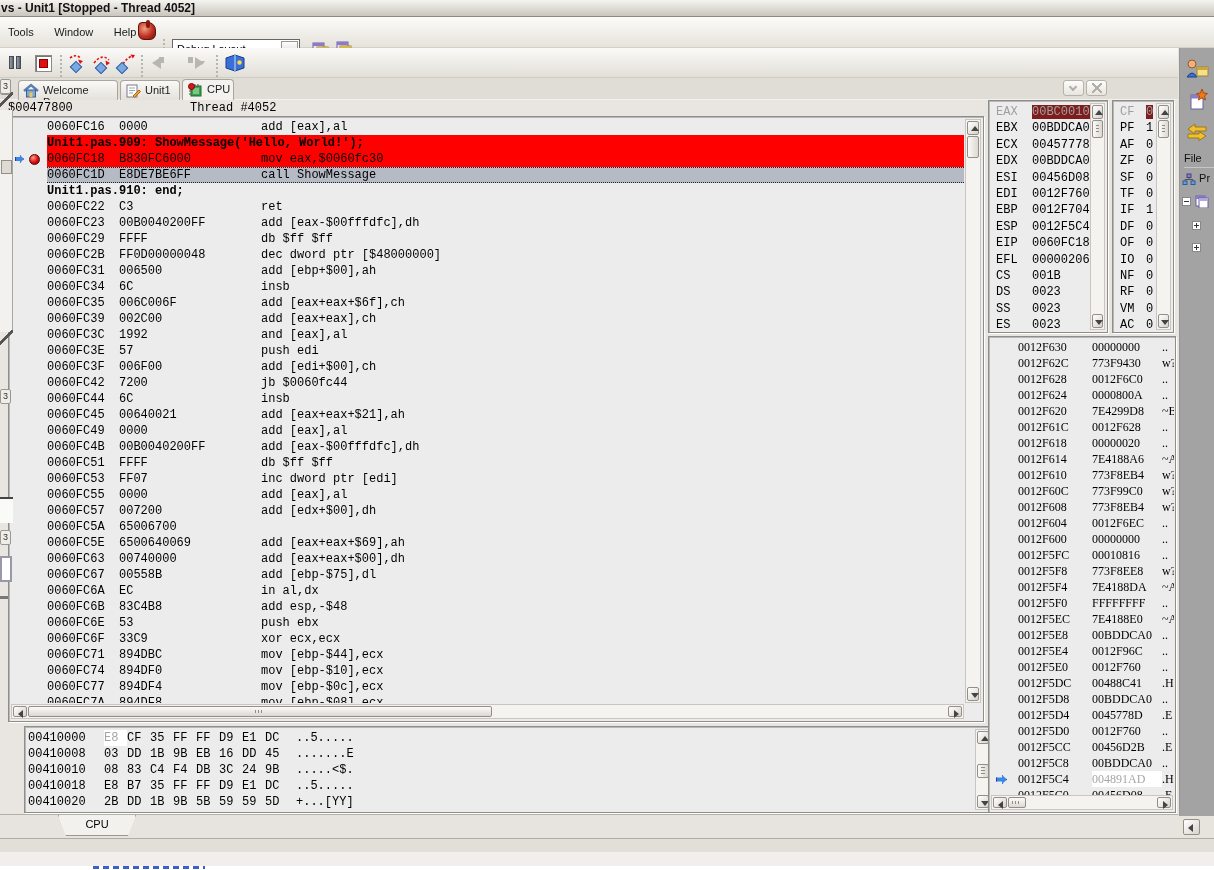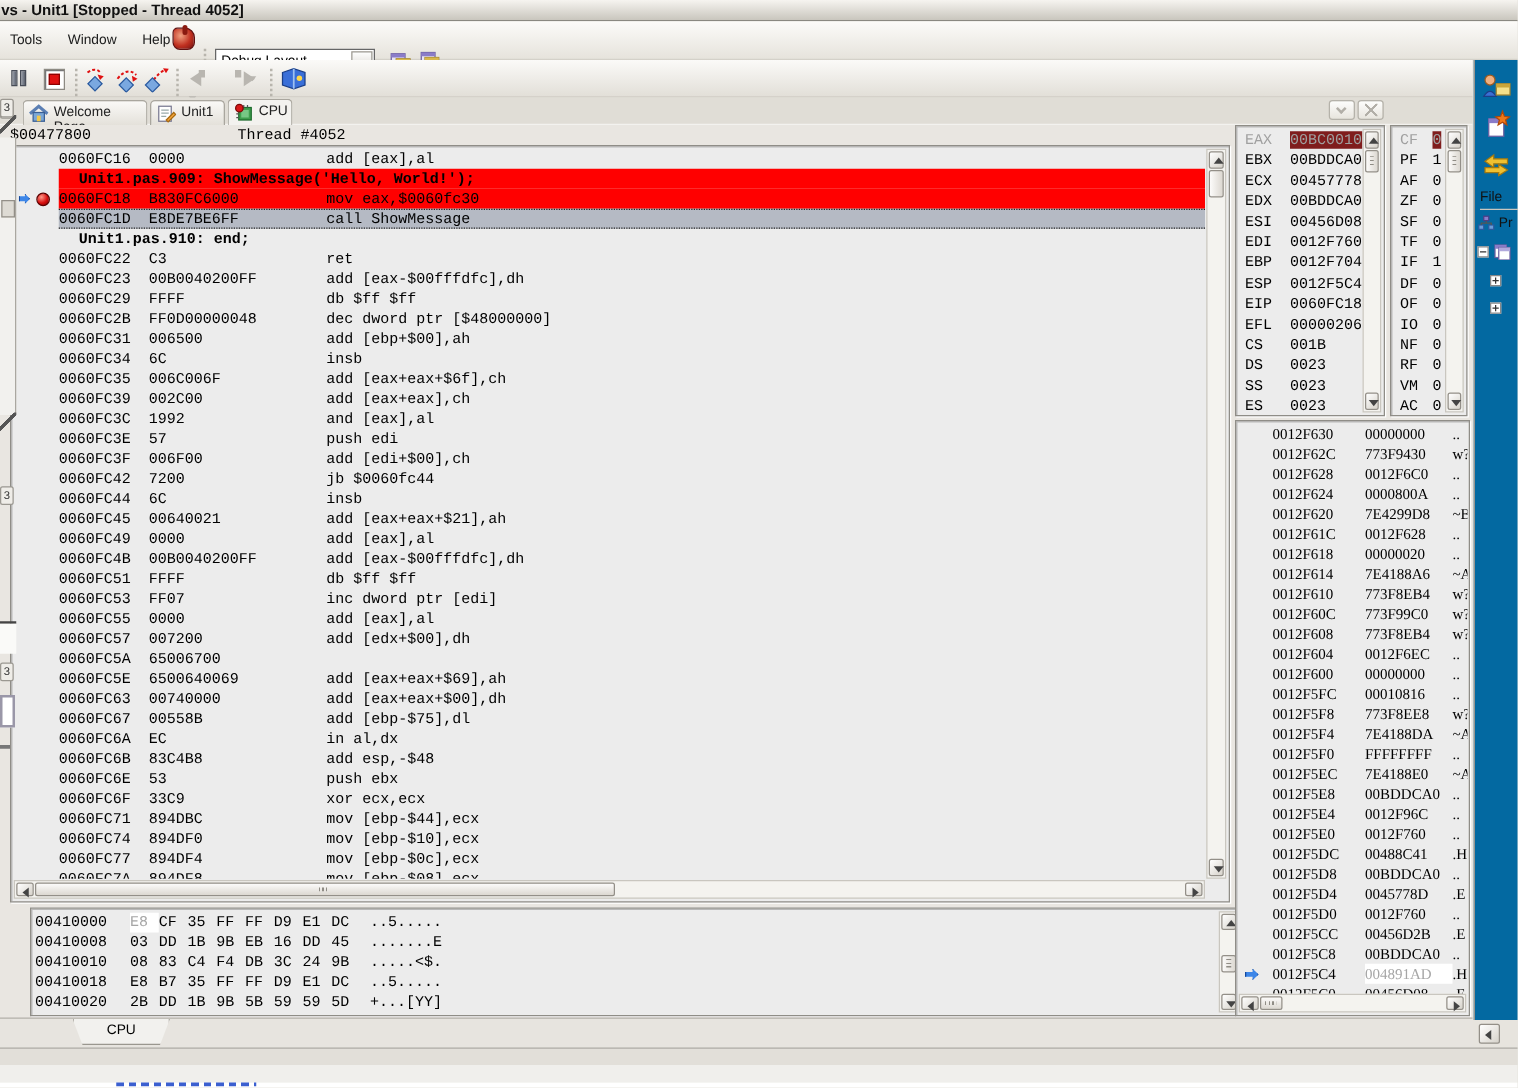--- a/index.html
+++ b/index.html
@@ -73,21 +73,21 @@
   #stack   { left:988px; top:336px; width:188px; height:477px; }
 
   
   #disasm-rows { position:absolute; left:2px; top:2px; right:19px; bottom:18px; overflow:hidden; }
   .drow { display:flex; height:16px; line-height:16px; white-space:nowrap; }
   .dgut { width:36px; flex:none; position:relative; }
   .dbody { flex:1; display:flex; }
   .da { width:72px; flex:none; }
   .dbt { width:142px; flex:none; }
   .di { flex:1; }
-  .dsrc { font-weight:bold;margin-left:16px; }
+  .dsrc { font-weight:bold; }
   .srcred .dbody, .codered .dbody { background:#f00; }
   .srcred .dsrc { color:#000; }
   .codesel .dbody { background:#b5bac4; border-top:1px dotted #222; border-bottom:1px dotted #222; line-height:14px; }
   .cur-arrow { position:absolute; left:4px; top:4px; width:9px; height:8px; background:#3d86e8; border:1px solid #14489c;
     clip-path:polygon(0 25%, 55% 25%, 55% 0, 100% 50%, 55% 100%, 55% 75%, 0 75%); }
   .bp { position:absolute; left:18px; top:3px; width:11px; height:11px; border-radius:50%;
     background:radial-gradient(circle at 35% 30%, #ff9a8a, #d80f0f 55%, #7c0202); border:1px solid #5c0000; }
 
   
   .vscroll { position:absolute; width:16px; background:#f4f3ef; border:1px solid #c9c6bf; }
@@ -135,21 +135,21 @@
     box-shadow:inset 0 -1px 0 #9a978f, inset 1px 0 0 #9a978f, inset -1px 0 0 #9a978f;
     font-size:11px; text-align:center; padding-top:3px; }
   #strip2 { left:0; top:838px; width:1214px; height:14px; background:#e2dfd9; border-top:1px solid #aeaca6; }
   #strip3 { left:0; top:852px; width:1214px; height:14px; background:#f0efec; }
   #strip4 { left:0; top:866px; width:1214px; height:4px; background:#fff; }
   #bluefrag { left:93px; top:866px; width:112px; height:3px;
     background:repeating-linear-gradient(90deg,#3b5fd0 0 6px,transparent 6px 10px); }
   #brbtn { left:1183px; top:819px; width:17px; height:16px; }
 
   
-  #rightdock { left:1179px; top:48px; width:35px; height:768px; background:#0369a1; border-left:1px solid #989690; }
+  #rightdock { left:1179px; top:48px; width:35px; height:768px; background:#a3a3a3; border-left:1px solid #989690; }
   .dockbtn { position:absolute; left:3px; width:28px; height:26px; border:1px solid transparent; }
   #filehdr { position:absolute; left:4px; top:104px; width:31px; font-size:11px; color:#111;
     border-bottom:1px solid #c9c6bf; padding-bottom:3px; }
   .treerow { position:absolute; left:2px; font-size:11px; color:#111; white-space:nowrap; }
   .expander { display:inline-block; width:9px; height:9px; border:1px solid #888; background:#fff; position:relative; vertical-align:middle; }
   .expander:before { content:""; position:absolute; left:1px; top:3px; width:5px; height:1px; background:#333; }
   .expander.plus:after { content:""; position:absolute; left:3px; top:1px; width:1px; height:5px; background:#333; }
 
   
   .lbadge { position:absolute; left:0; width:11px; height:15px; background:#efede8; border:1px solid #9b9891;

